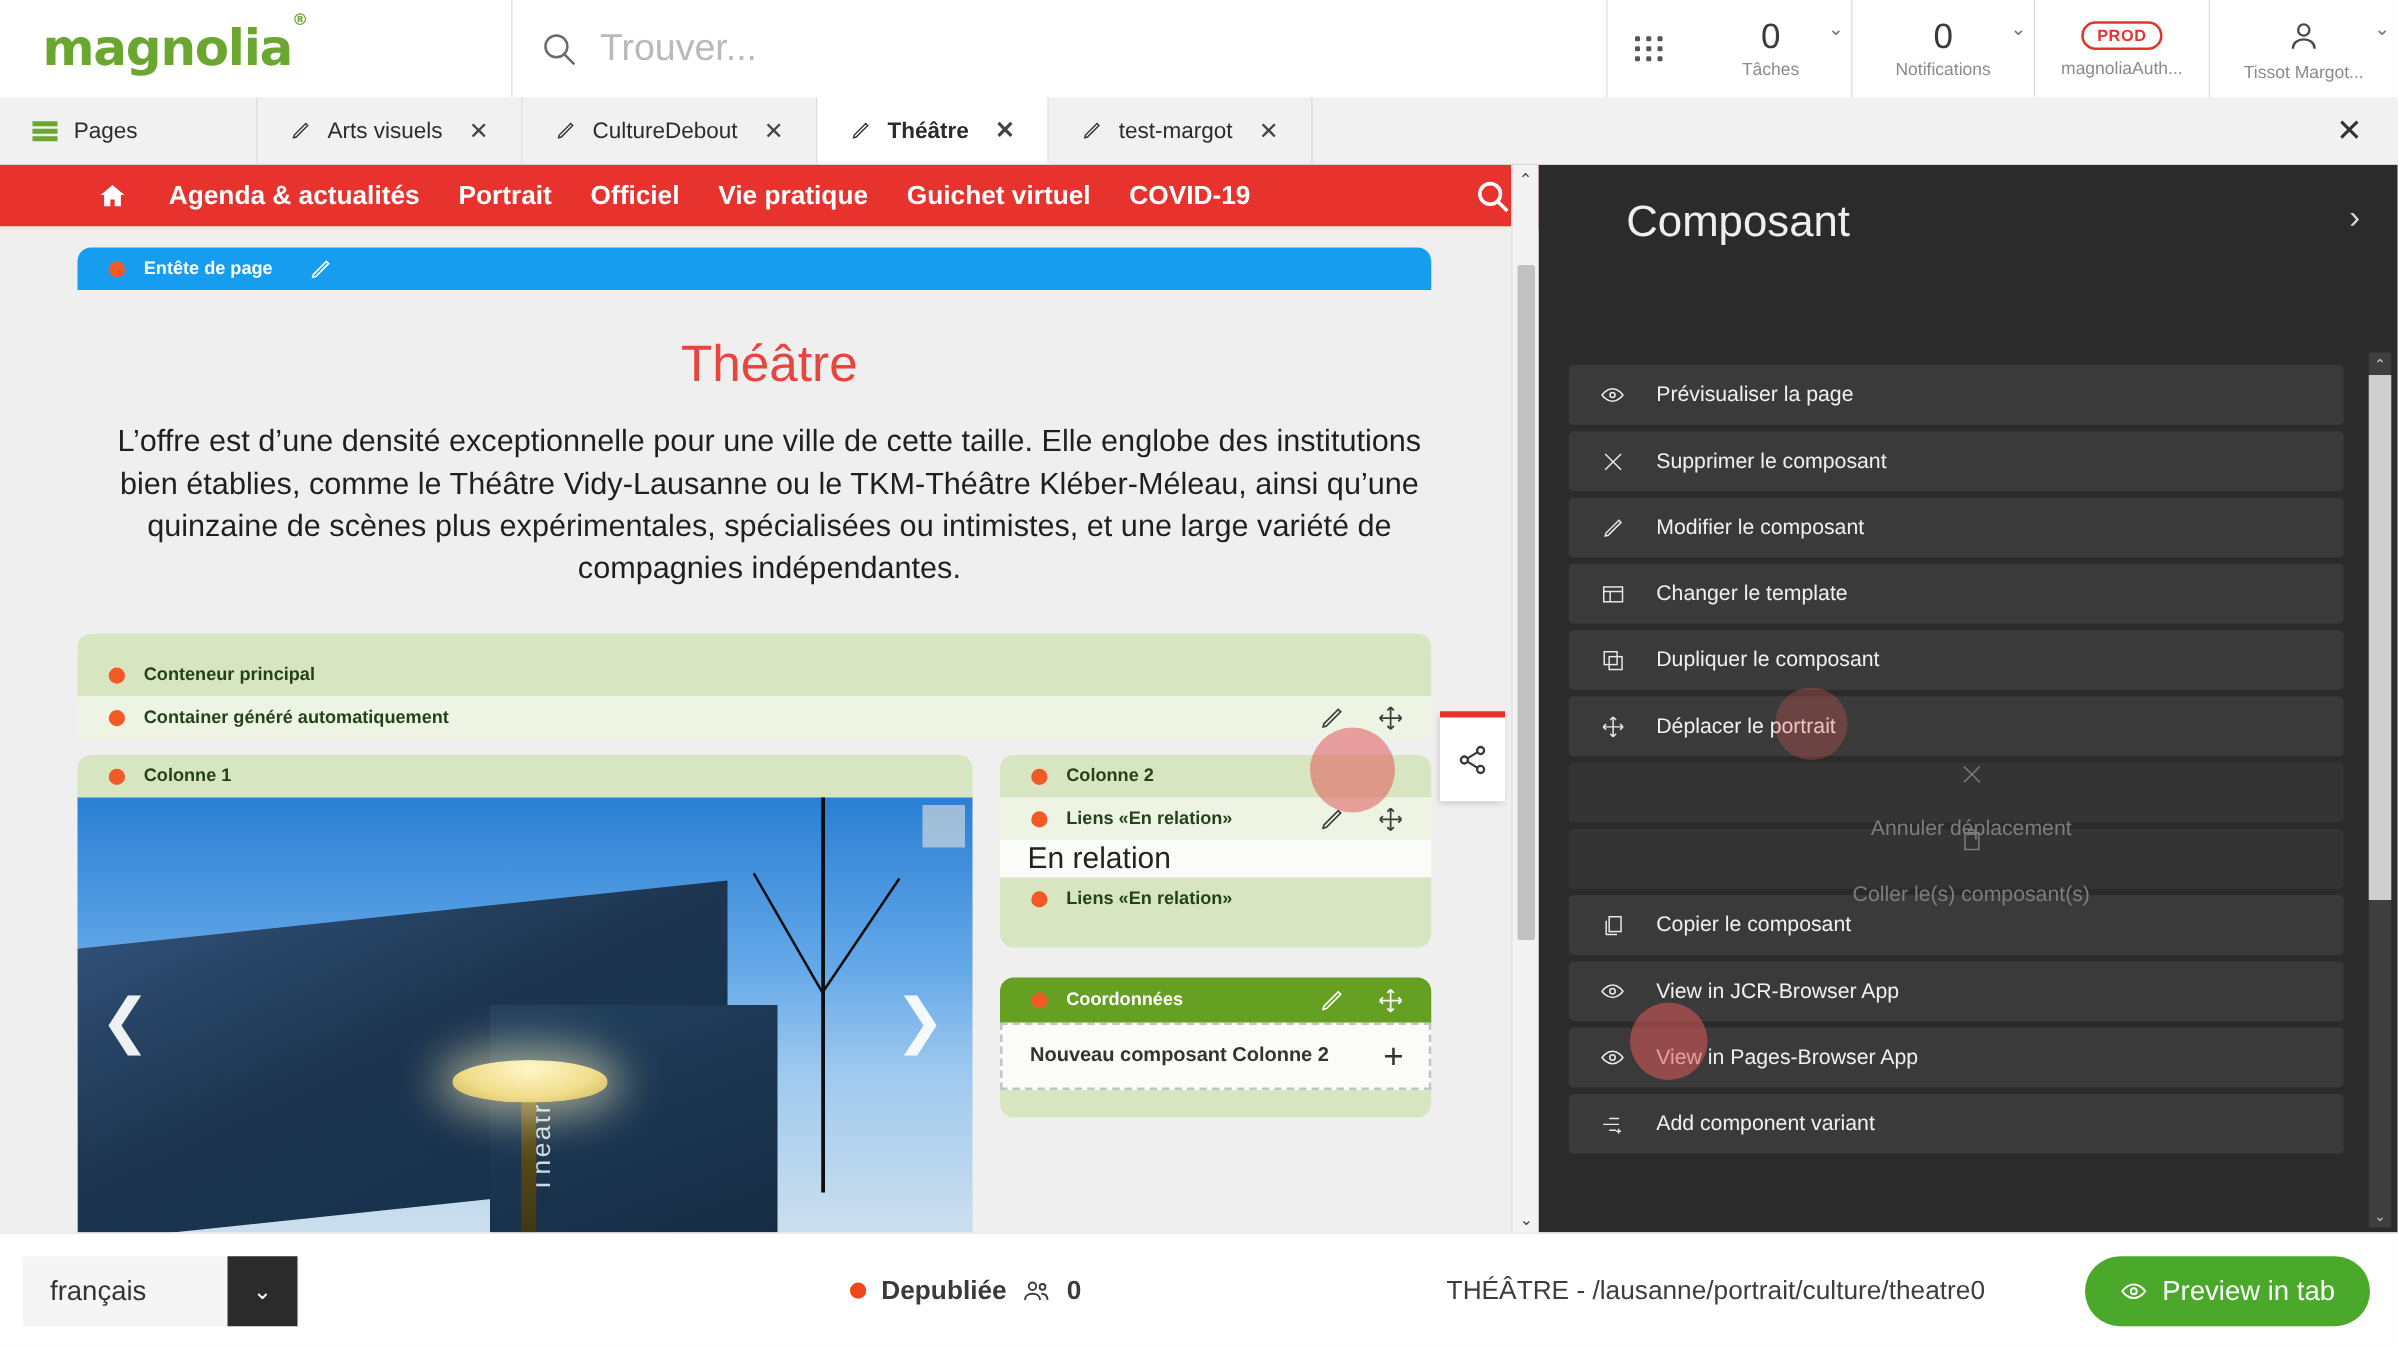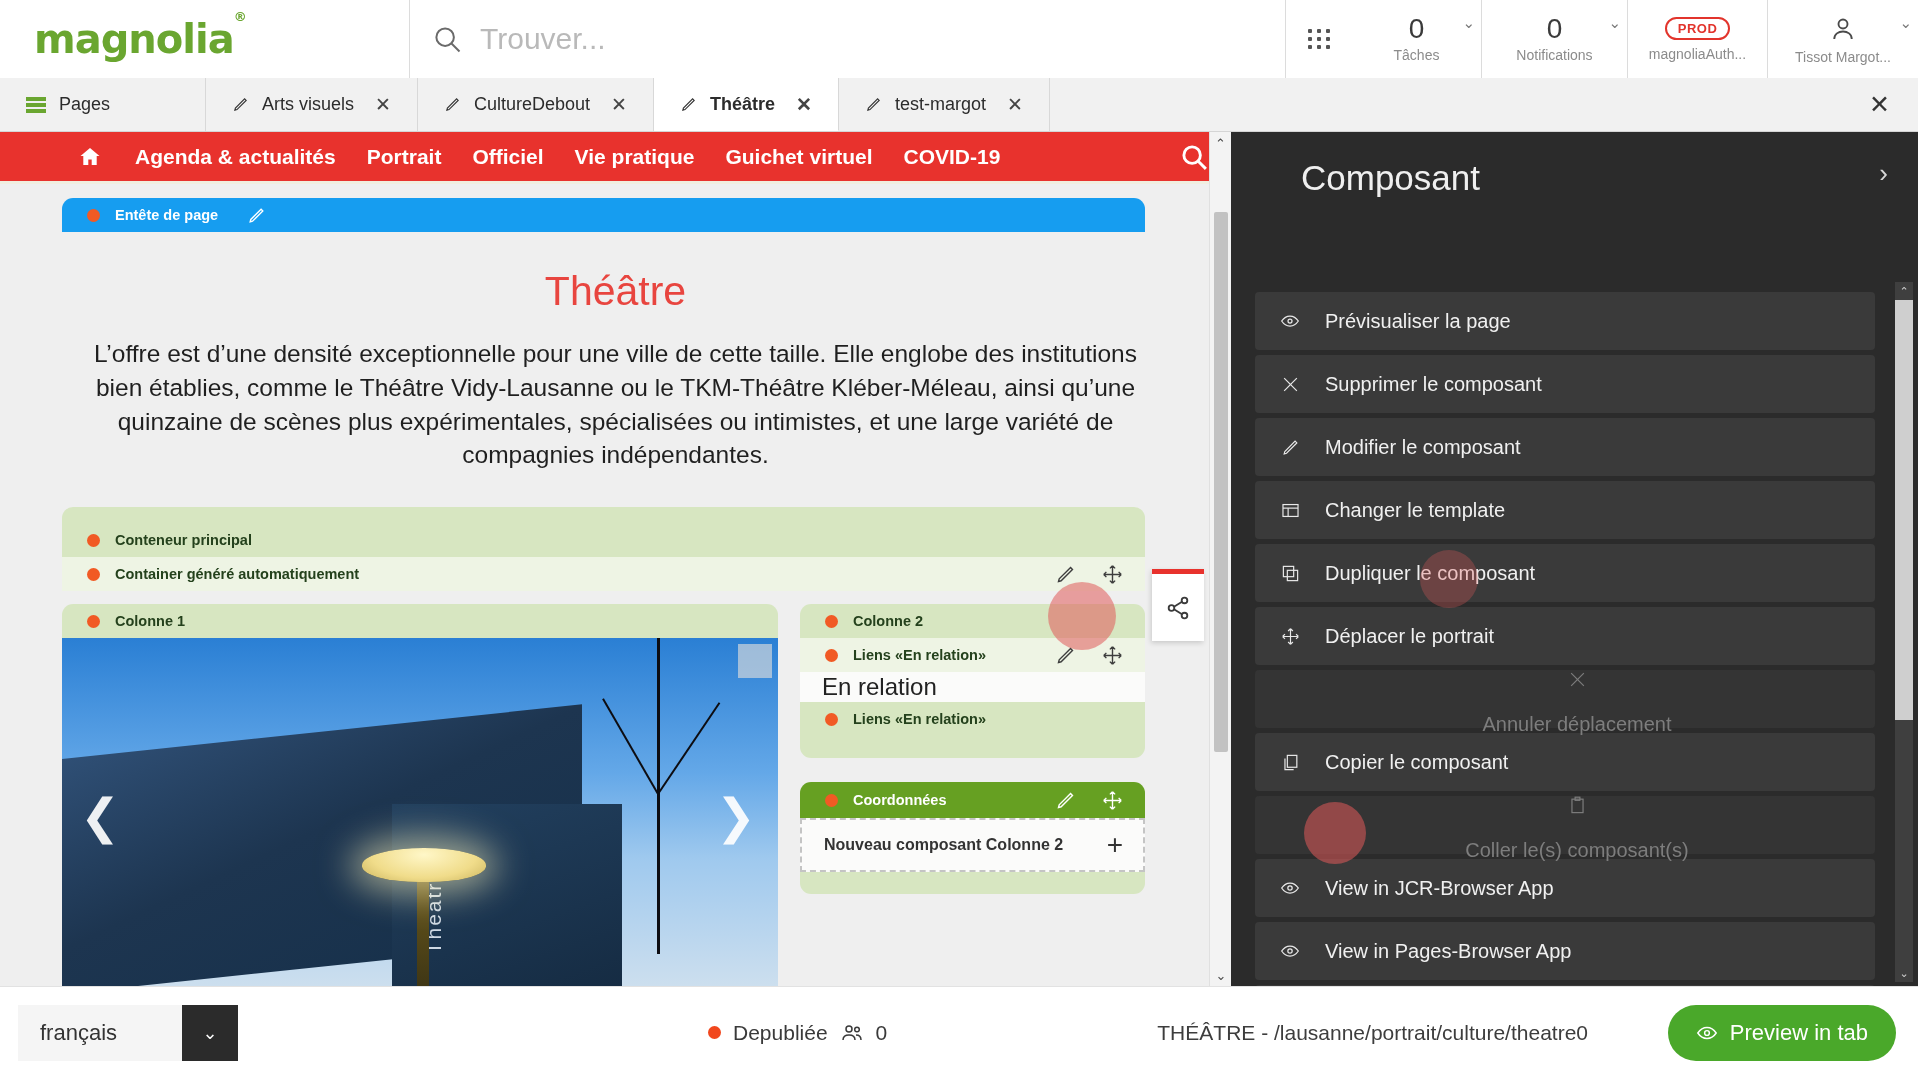--- a/index.html
+++ b/index.html
@@ -262,24 +262,24 @@
   .rpanel-head {
     display: flex; align-items: flex-start; justify-content: space-between;
     padding: 26px 30px 0 30px;
     margin-left: 40px;
   }
   .rpanel-title { font-size: 35px; color: #efefef; font-weight: normal; }
   .rpanel-chev { font-size: 26px; color: #d8d8d8; }
 
   .ritems { position: absolute; top: 160px; left: 24px; width: 620px; }
   .ritem {
-    height: 58px; background: #3a3a3a; border-radius: 4px;
+    height: 48px; background: #3a3a3a; border-radius: 4px;
     display: flex; align-items: center; gap: 24px;
     padding-left: 24px; margin-bottom: 5px;
-    color: #f0f0f0; font-size: 20px;
+    color: #f0f0f0; font-size: 17px;
     cursor: pointer;
   }
   .ritem.disabled { color: #7d7d7d; background: #343434; flex-direction: column; }
   .ritem.gap { }
   .ritem .ic { width: 22px; display: flex; justify-content: center; flex: none; }
 
   .rscroll {
     position: absolute; right: 5px; top: 150px; width: 18px; height: 700px;
     background: #3f3f3f;
   }
@@ -297,22 +297,22 @@
   .lang-select {
     margin-left: 18px; display: flex; align-items: stretch;
     height: 56px; width: 220px; background: #f5f5f5;
   }
   .lang-select .val { flex: 1; display: flex; align-items: center; padding-left: 22px; font-size: 22px; color: #333; }
   .lang-select .caret {
     width: 56px; background: #2b2b2b; color: #fff;
     display: flex; align-items: center; justify-content: center; font-size: 18px;
   }
   .status-center {
-    position: absolute; left: 708px; display: flex; align-items: center; gap: 12px;
-    font-size: 21px; color: #3a3a3a;
+    position: absolute; left: 680px; display: flex; align-items: center; gap: 12px;
+    font-size: 21px; color: #3a3a3a; font-weight: bold;
   }
   .status-center .sdot { width: 13px; height: 13px; border-radius: 50%; background: #f1471d; }
   .path-txt {
     position: absolute; right: 330px; font-size: 21px; color: #3d3d3d; white-space: nowrap;
   }
   .preview-btn {
     position: absolute; right: 22px;
     height: 56px; padding: 0 28px; border-radius: 28px;
     background: #4aa82a; color: #fff; font-size: 22px;
     display: flex; align-items: center; gap: 12px;
@@ -637,38 +637,38 @@
     <div class="ritem disabled">
       <span class="ic">
         <svg width="19" height="19" viewBox="0 0 24 24" fill="none" stroke="#7d7d7d" stroke-width="1.5">
             <line x1="4" y1="4" x2="20" y2="20"></line>
             <line x1="20" y1="4" x2="4" y2="20"></line>
           </svg>
       </span>
       <span>Annuler déplacement</span>
     </div>
 
+    <div class="ritem disabled">
+      <span class="ic">
+        <svg width="19" height="19" viewBox="0 0 24 24" fill="none" stroke="#7d7d7d" stroke-width="1.5">
+            <rect x="5" y="4" width="14" height="17"></rect>
+            <rect x="9" y="1.5" width="6" height="4"></rect>
+          </svg>
+      </span>
+      <span>Coller le(s) composant(s)</span>
+    </div>
+
     <div class="ritem gap">
       <span class="ic">
         <svg width="19" height="19" viewBox="0 0 24 24" fill="none" stroke="#e9e9e9" stroke-width="1.5">
             <rect x="8" y="3" width="12" height="15"></rect>
             <path d="M5 7v14h11"></path>
           </svg>
       </span>
       <span>Copier le composant</span>
-    </div>
-
-    <div class="ritem disabled">
-      <span class="ic">
-        <svg width="19" height="19" viewBox="0 0 24 24" fill="none" stroke="#7d7d7d" stroke-width="1.5">
-            <rect x="5" y="4" width="14" height="17"></rect>
-            <rect x="9" y="1.5" width="6" height="4"></rect>
-          </svg>
-      </span>
-      <span>Coller le(s) composant(s)</span>
     </div>
 
     <div class="ritem">
       <span class="ic">
         <svg width="20" height="20" viewBox="0 0 24 24" fill="none" stroke="#e9e9e9" stroke-width="1.5">
             <path d="M2 12s4-6 10-6 10 6 10 6-4 6-10 6S2 12 2 12z"></path>
             <circle cx="12" cy="12" r="2.6"></circle>
           </svg>
       </span>
       <span>View in JCR-Browser App</span>

